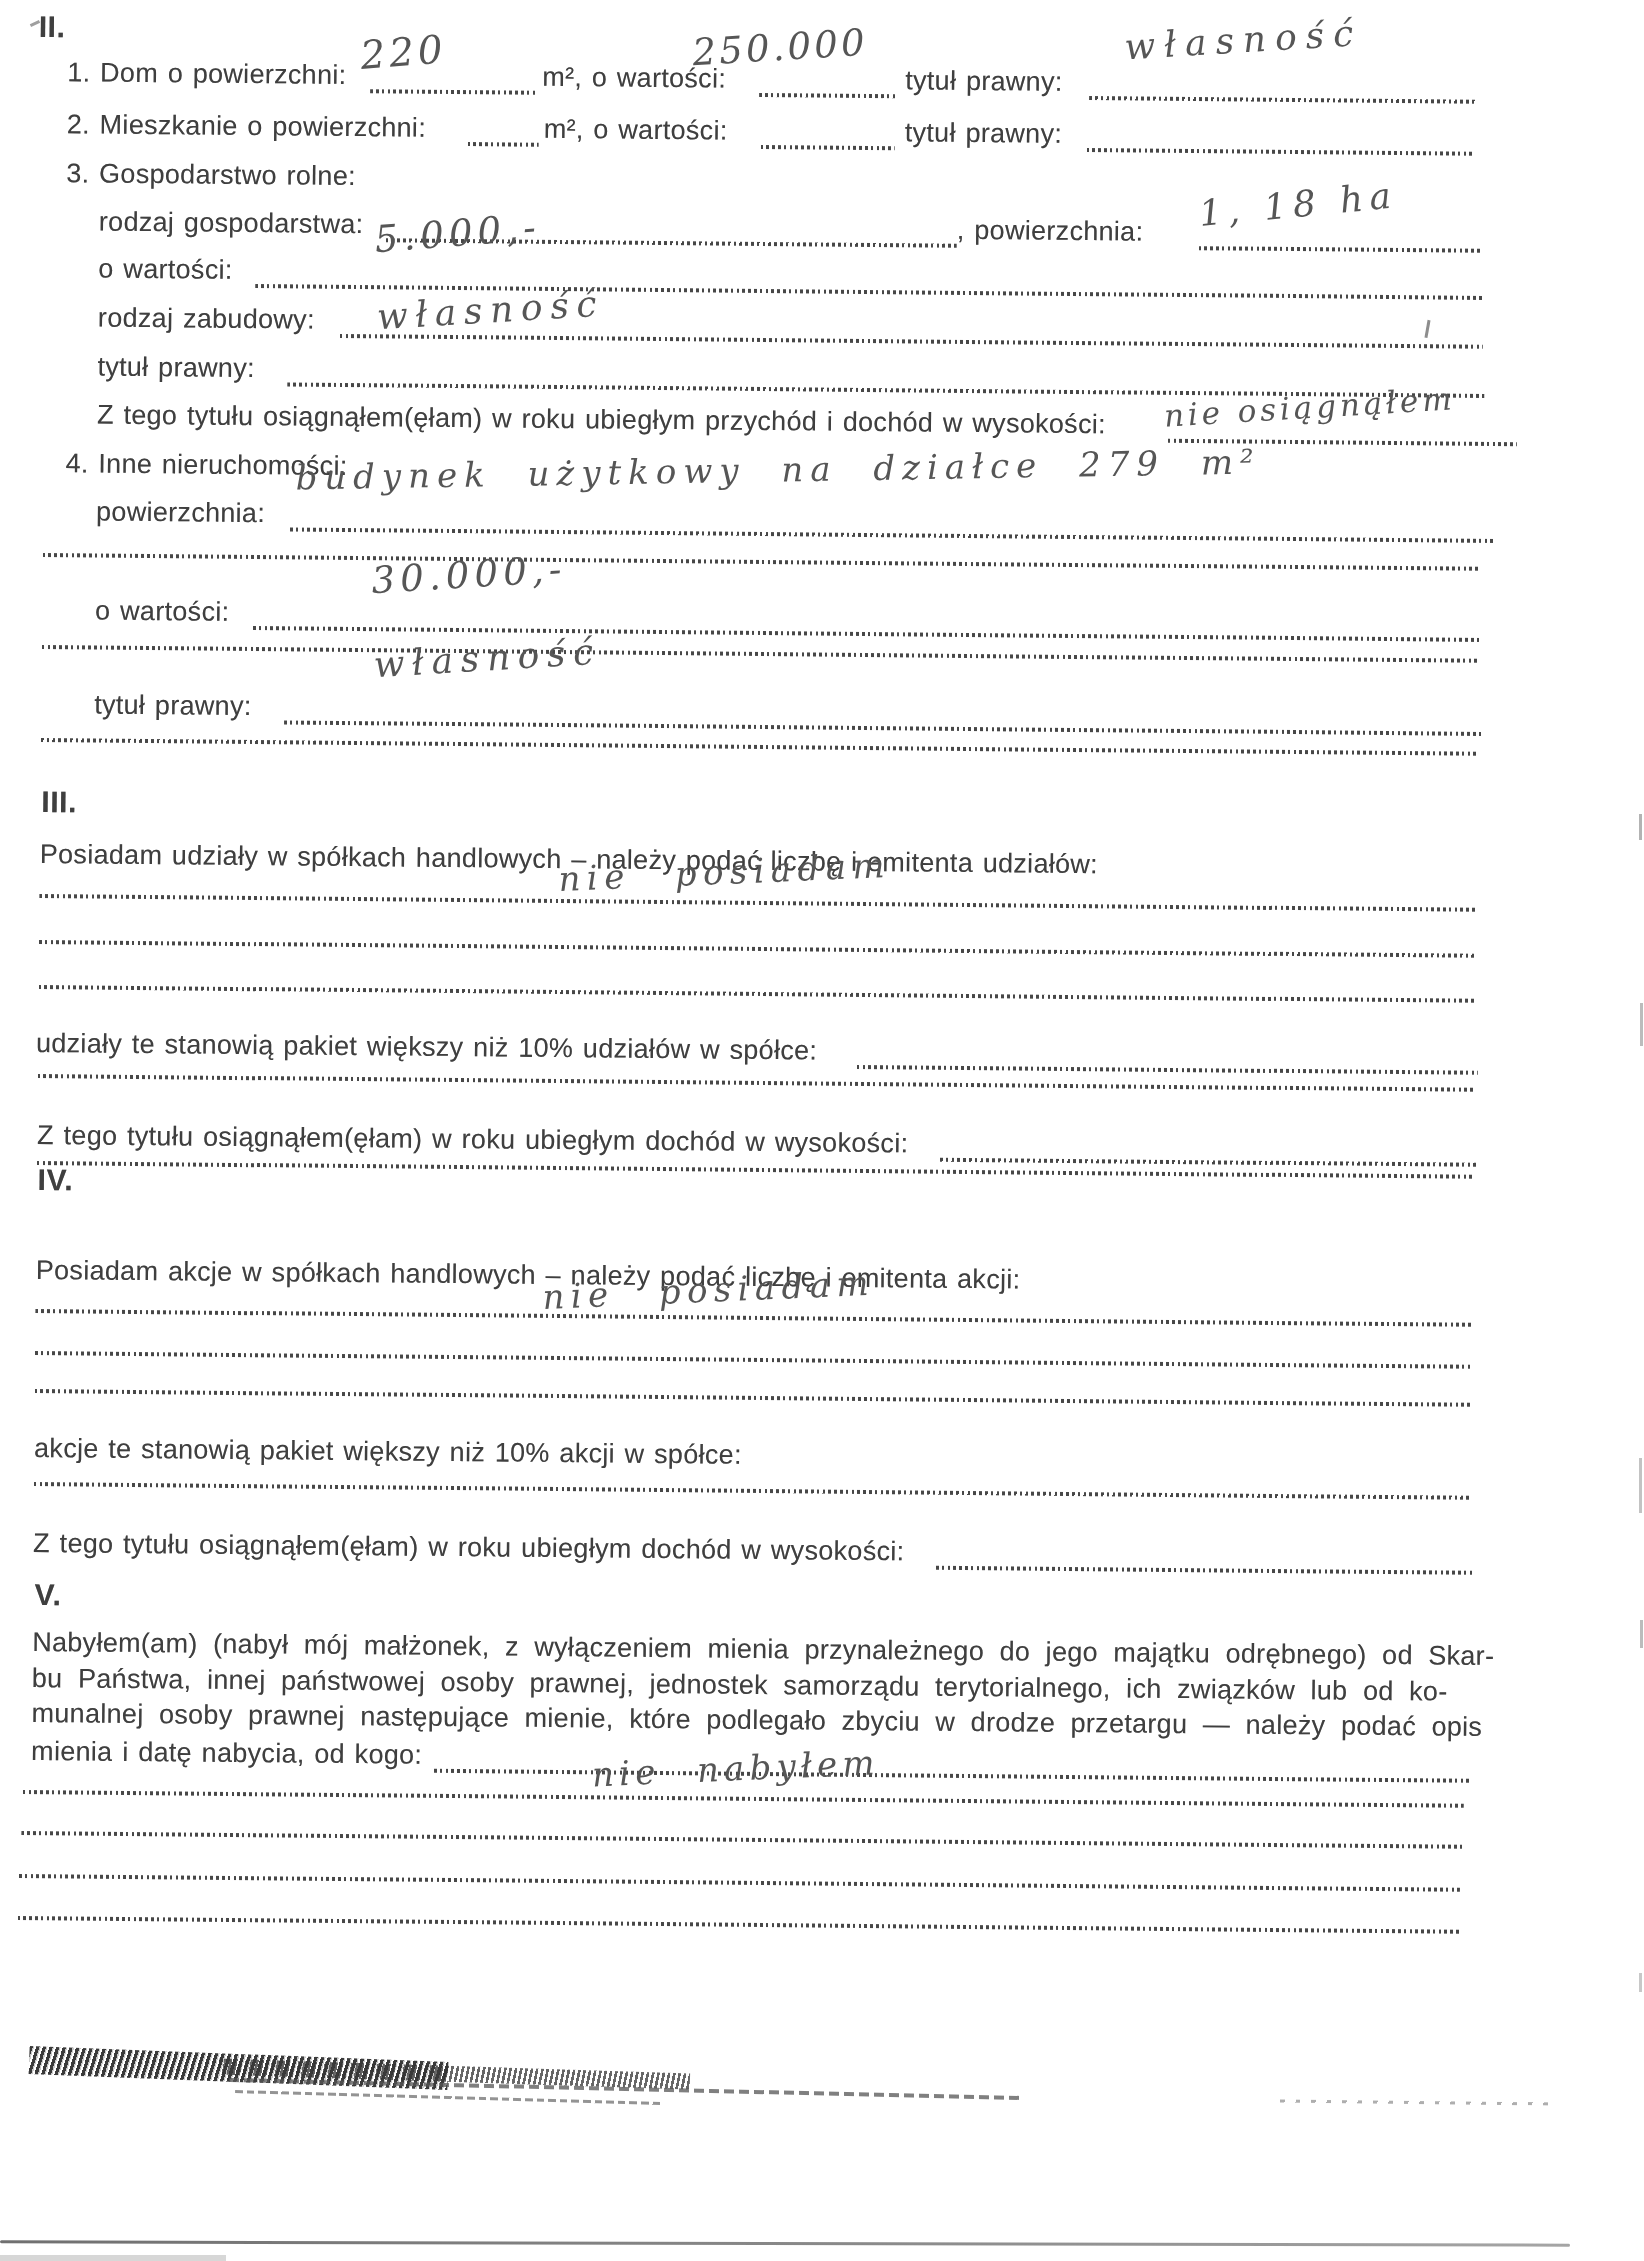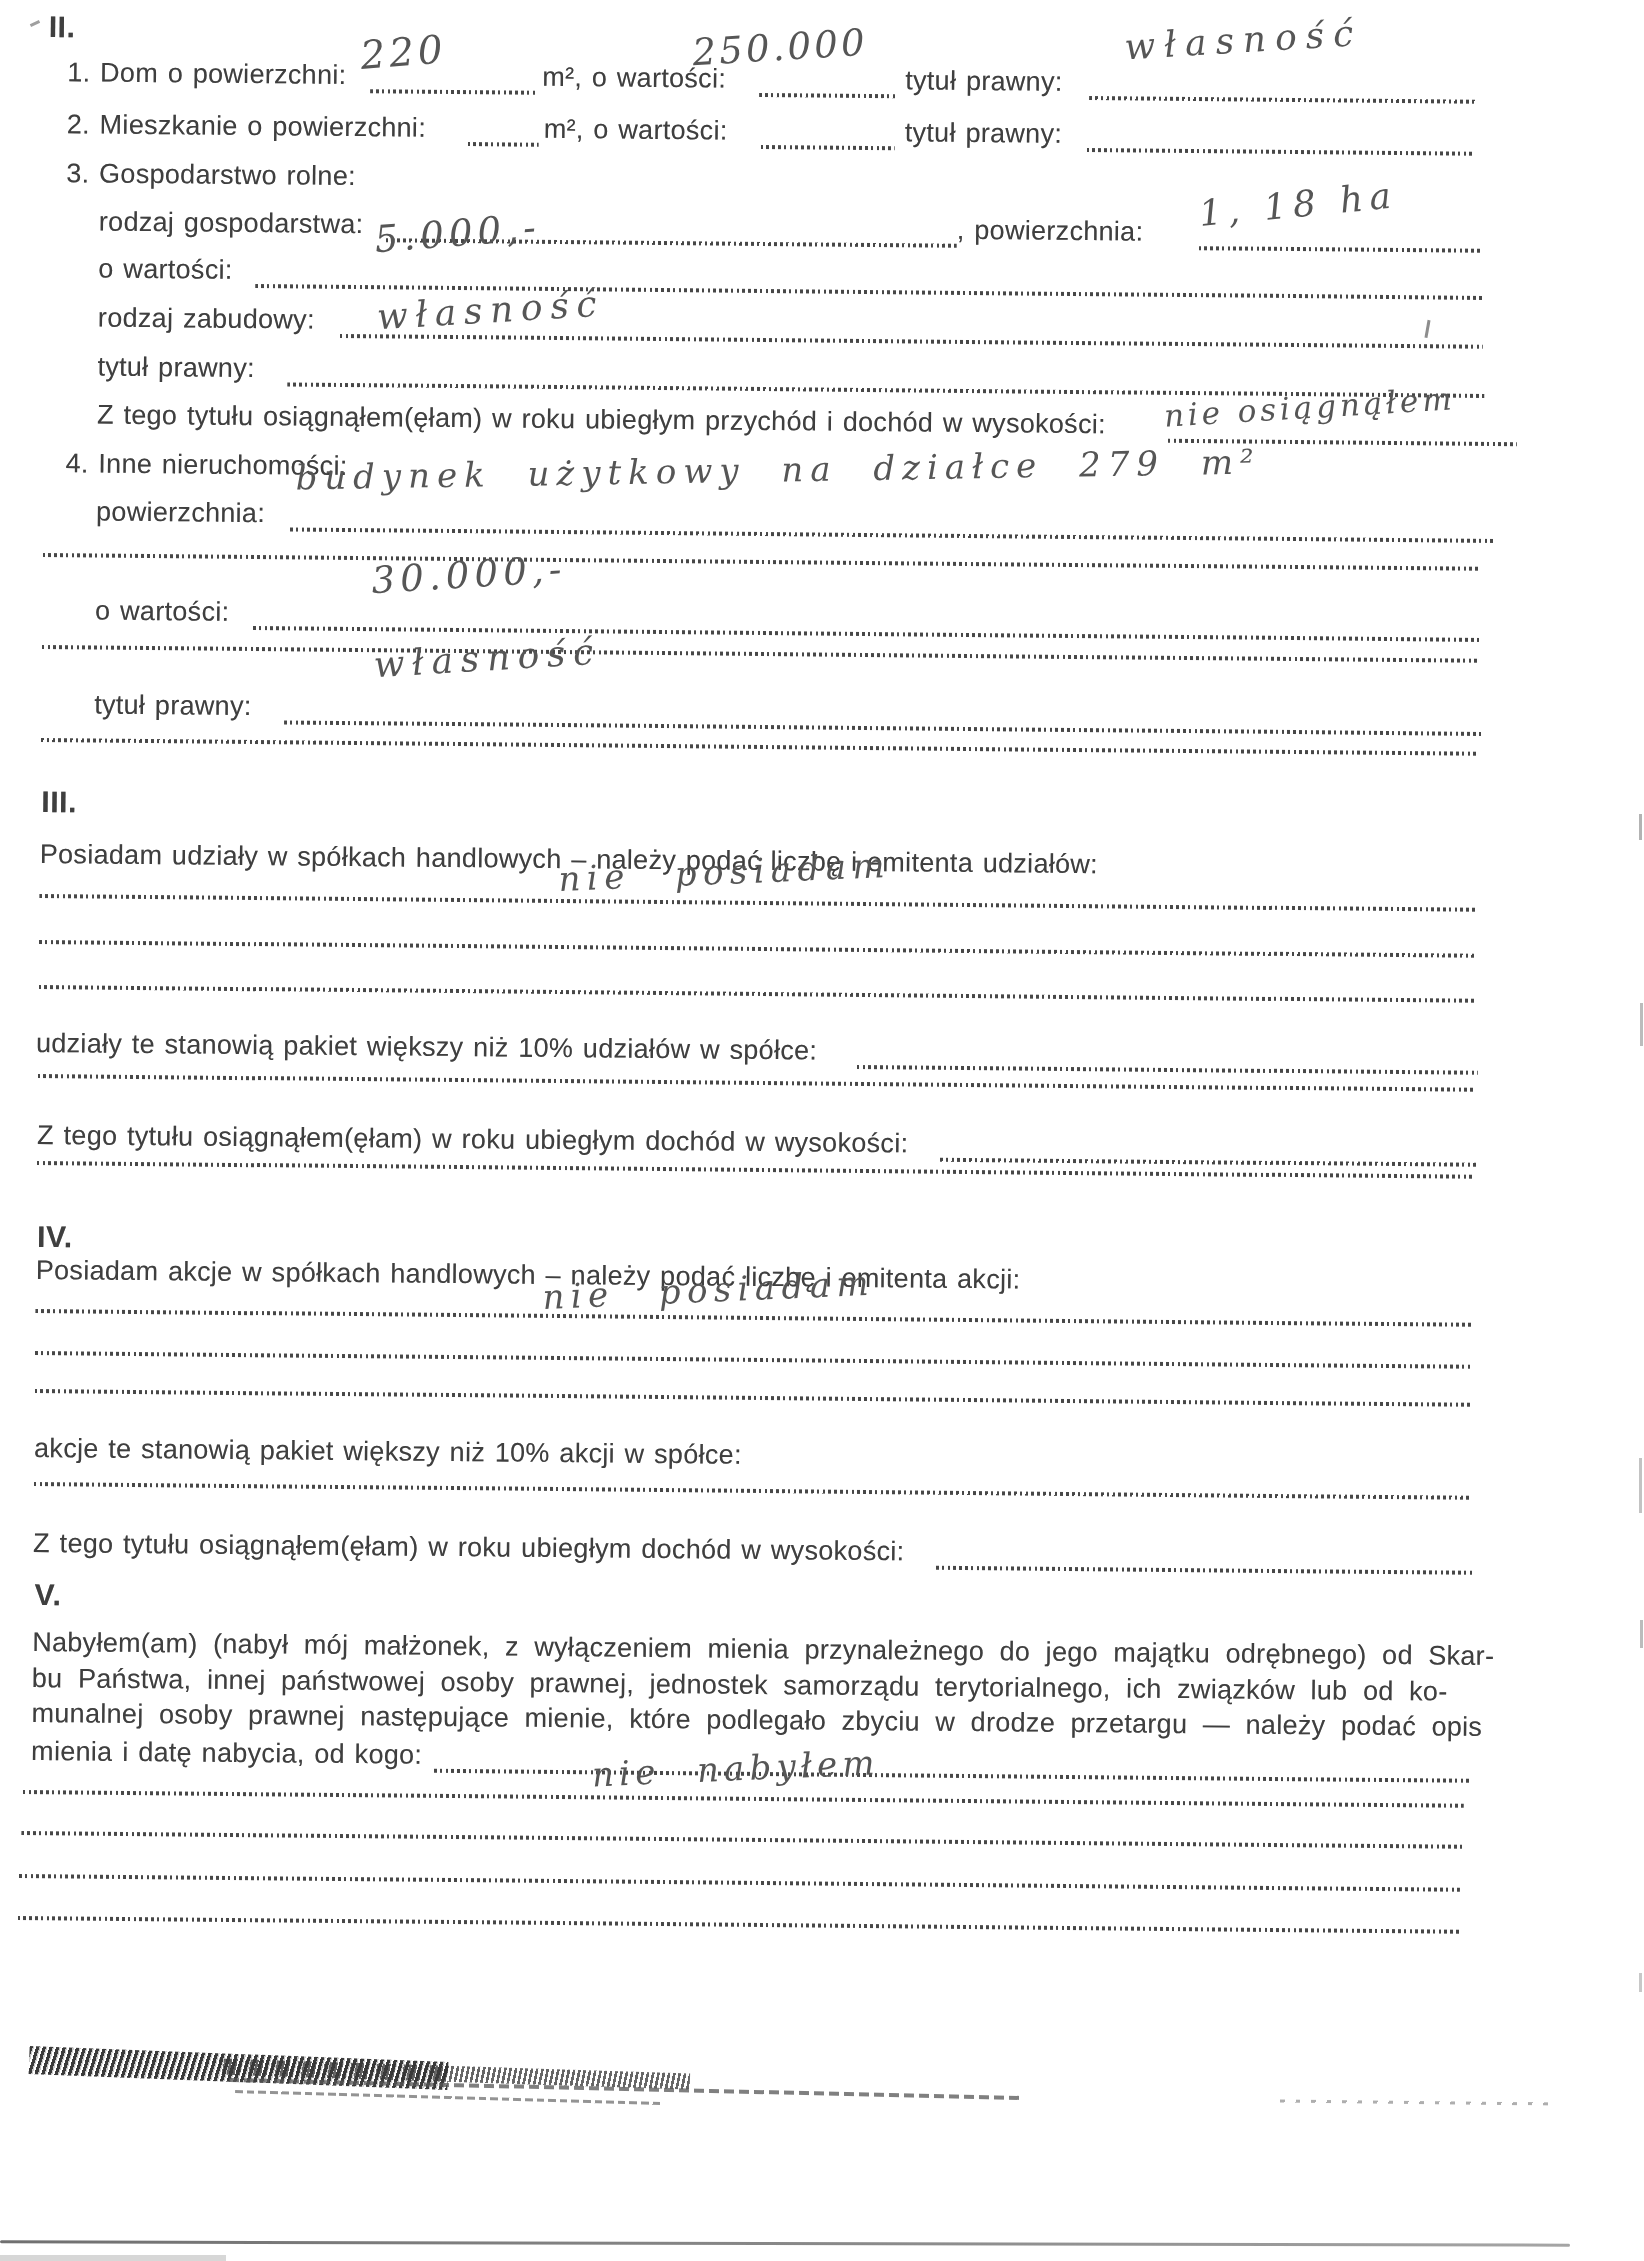--- a/index.html
+++ b/index.html
@@ -19,21 +19,21 @@
   .hw{position:absolute;font-family:"DejaVu Serif",serif;font-style:italic;color:#565656;
       white-space:nowrap;transform-origin:0 50%;}
   .art{position:absolute;}
 </style>
 </head>
 <body>
 
 <div class="page">
   <div class="sheet">
 
-    <div class="h" style="left:49px;top:10.3px">II.</div>
+    <div class="h" style="left:39px;top:10.3px">II.</div>
 
     <div class="row" style="top:55px">
       <span class="lbl" style="left:68px">1. Dom o powierzchni:</span>
       <div class="dots" style="left:371px;width:166px"></div>
       <span class="lbl" style="left:543px">m², o wartości:</span>
       <div class="dots" style="left:760px;width:137px"></div>
       <span class="lbl" style="left:906px">tytuł prawny:</span>
       <div class="dots" style="left:1090px;width:387px"></div>
     </div>
 
@@ -119,21 +119,21 @@
 
     <div class="dots" style="left:48px;top:1074px;width:1438px"></div>
 
     <div class="row" style="top:1118px">
       <span class="lbl" style="left:48px">Z tego tytułu osiągnąłem(ęłam) w roku ubiegłym dochód w wysokości:</span>
       <div class="dots" style="left:951px;width:537px"></div>
     </div>
 
     <div class="dots" style="left:48px;top:1161px;width:1438px"></div>
 
-    <div class="h" style="left:49px;top:1220px">IV.</div>
+    <div class="h" style="left:49px;top:1163px">IV.</div>
 
     <div class="row" style="top:1253px">
       <span class="lbl" style="left:48px">Posiadam akcje w spółkach handlowych – należy podać liczbę i emitenta akcji:</span>
     </div>
 
     <div class="dots" style="left:48px;top:1309px;width:1438px"></div>
     <div class="dots" style="left:48px;top:1351px;width:1438px"></div>
     <div class="dots" style="left:48px;top:1389px;width:1438px"></div>
 
     <div class="row" style="top:1431px">

